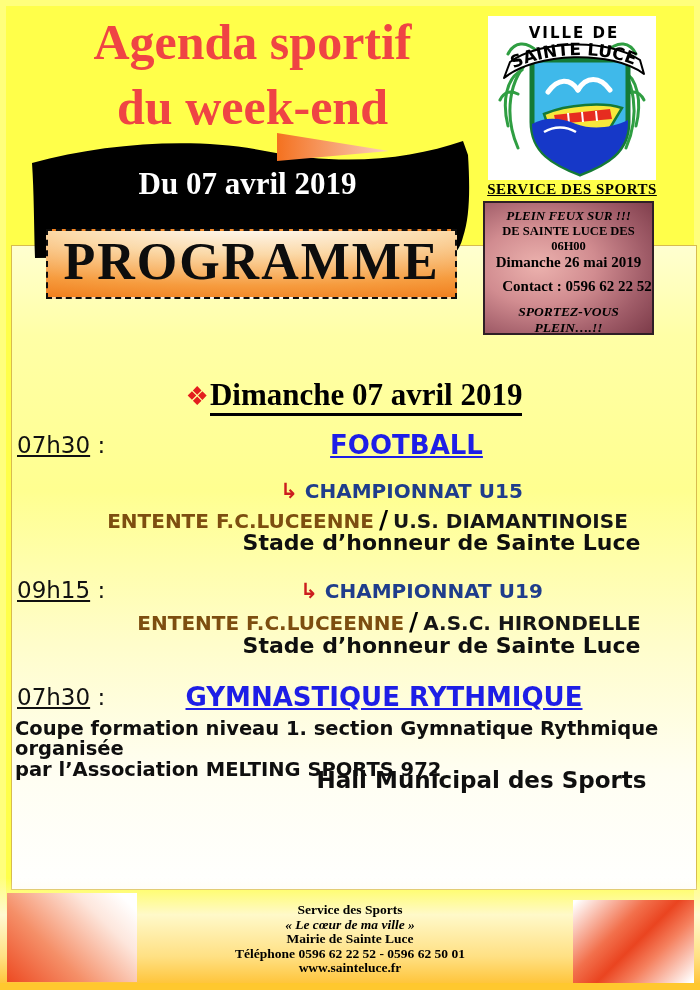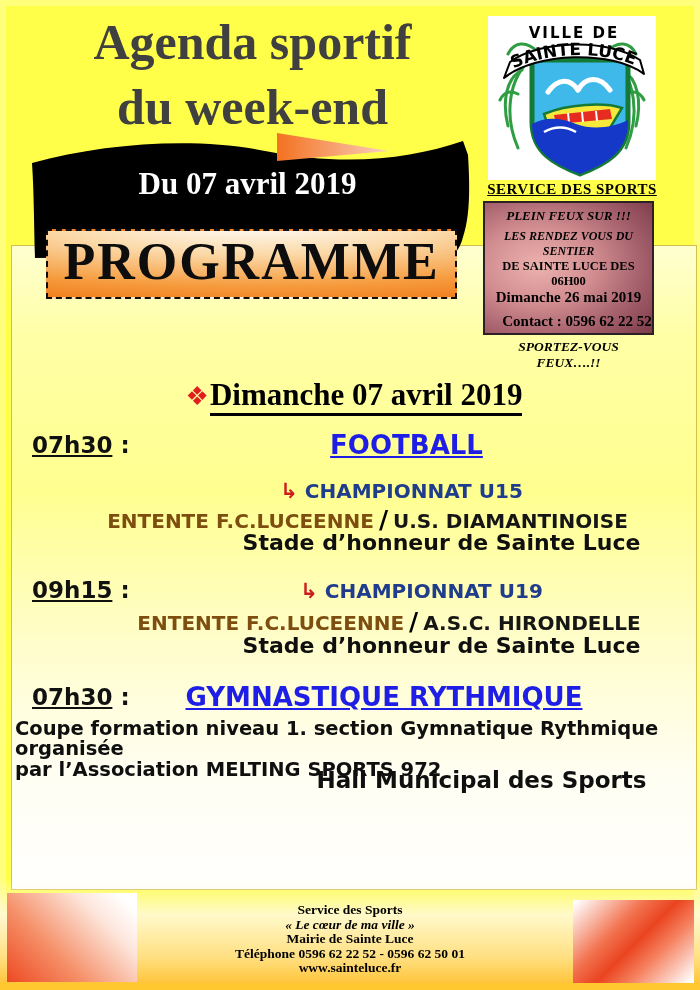--- a/index.html
+++ b/index.html
@@ -5,21 +5,21 @@
   html,body{margin:0;padding:0;background:#888;}
   .poster{
     position:relative;width:700px;height:990px;overflow:hidden;
     background:#FFFF4A;
     font-family:"Liberation Serif",serif;
     box-shadow:inset 0 0 0 6px rgba(255,255,255,0.28);
   }
   
   .main-title{
     position:absolute;top:10px;left:35px;width:435px;
-    text-align:center;font-weight:bold;font-size:50px;line-height:1.3;color:#404040;
+    text-align:center;font-weight:bold;font-size:50px;line-height:1.3;color:#ef4444;
   }
   .logo-box{position:absolute;left:488px;top:16px;width:168px;height:164px;background:#fff;}
   .logo-box svg{display:block;width:100%;height:100%;}
   .service-caption{
     position:absolute;left:478px;top:181px;width:188px;text-align:center;
     font-weight:bold;font-size:15px;text-decoration:underline;color:#000;letter-spacing:0.5px;
   }
   
   .spotlight{
     position:absolute;left:483px;top:201px;width:171px;height:134px;box-sizing:border-box;
@@ -50,21 +50,21 @@
   .programme-text{font-size:52px;font-weight:bold;line-height:62px;color:#0d0d0d;letter-spacing:2px;}
   
   .content-box{
     position:absolute;left:11px;top:245px;width:686px;height:645px;box-sizing:border-box;
     border:1px solid #D8BC4E;
     background:linear-gradient(180deg,#FFFFD0 0%,#FFFFA6 14%,#FFFF90 38%,#FFFDCB 62%,#FFFEF2 82%,#FFFFFE 100%);
   }
   .day-heading{position:absolute;top:131px;left:0;width:100%;text-align:center;font-size:31px;font-weight:bold;color:#000;}
   .day-heading .underlined{border-bottom:3px solid #000;padding-bottom:1px;}
   .diamond{color:#E31E1E;font-family:"DejaVu Sans",sans-serif;font-size:26px;margin-right:1px;}
-  .time-label{position:absolute;left:20px;font-family:"DejaVu Sans",sans-serif;font-weight:bold;font-size:23px;color:#111;}
+  .time-label{position:absolute;left:5px;font-family:"DejaVu Sans",sans-serif;font-weight:normal;font-size:23px;color:#111;}
   .time-label .t{text-decoration:underline;}
   .cline{position:absolute;left:0;width:100%;box-sizing:border-box;text-align:center;font-family:"DejaVu Sans",sans-serif;font-weight:bold;color:#111;}
   .sport-link{color:#1E1EE6;text-decoration:underline;}
   .comp{color:#1F3D8C;font-size:20px;}
   .arrow{color:#CC1E1E;font-size:21px;margin-right:7px;}
   .team-home{color:#7D4E10;font-size:20px;}
   .team-sep{color:#000;font-size:25px;margin:0 5px;}
   .team-away{color:#161616;font-size:20px;}
   .venue{font-size:22px;color:#0f0f0f;}
   .desc{position:absolute;left:3px;top:473px;width:662px;text-align:left;
@@ -188,25 +188,24 @@
       <text style="font-family:'DejaVu Sans',sans-serif;font-weight:bold;font-size:17px;" fill="#000">
         <textPath href="#arcpath" startOffset="50%" text-anchor="middle">SAINTE LUCE</textPath>
       </text>
       <text x="86" y="22" text-anchor="middle" style="font-family:'DejaVu Sans',sans-serif;font-weight:bold;font-size:15px;letter-spacing:2px;" fill="#000">VILLE DE</text>
     </svg>
   </div>
   <div class="service-caption">SERVICE DES SPORTS</div>
 
   <div class="spotlight">
     <div class="spot-headline">PLEIN FEUX SUR !!!</div>
-    <div class="spot-l1">LES RENDEZ VOUS DU SENTIER</div>
     <div class="spot-l2">DE SAINTE LUCE DES 06H00</div>
     <div class="spot-date2">Dimanche 26 mai 2019</div>
     <div class="spot-contact">Contact : 0596 62 22 52</div>
-    <div class="spot-closing">SPORTEZ-VOUS FEUX….!!</div>
+    <div class="spot-closing">SPORTEZ-VOUS PLEIN….!!</div>
   </div>
 
   <div class="footer-fade"></div>
   <div class="corner-left"></div>
   <div class="corner-right"></div>
   <div class="gold-strip"></div>
   <div class="footer-text">
     <div>Service des Sports</div>
     <div class="motto">« Le cœur de ma ville »</div>
     <div>Mairie de Sainte Luce</div>

